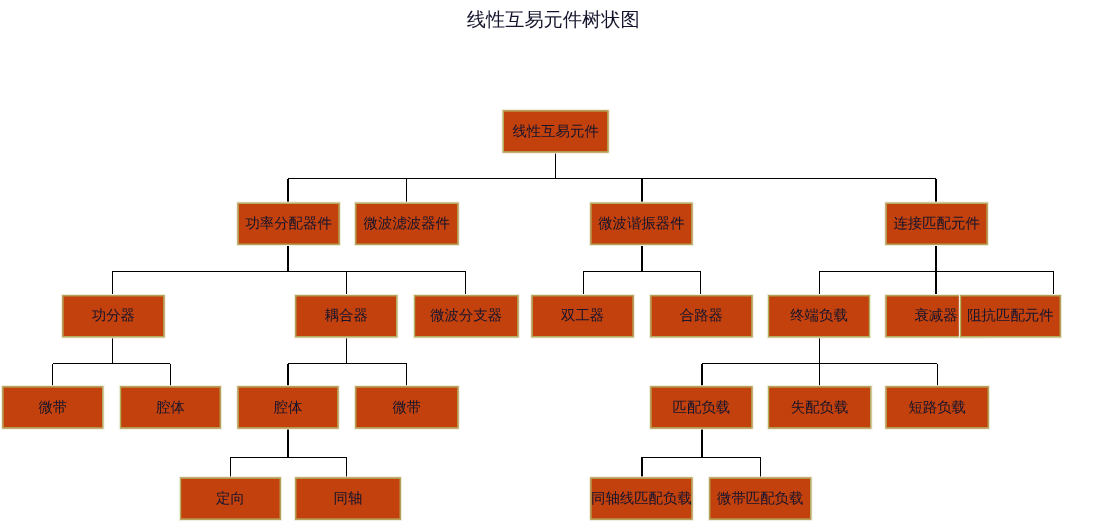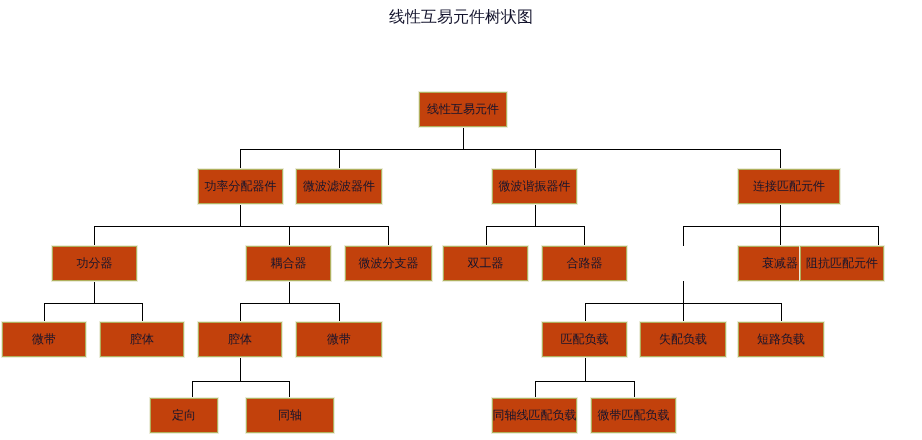--- a/index.html
+++ b/index.html
@@ -65,36 +65,37 @@
 
       <path d="M585,357 V381 M535,381 H634 M535,381 V398 M634,381 V398"></path>
     </g>
   </svg>
 
   <div class="node" style="left:419px;top:92px;width:88px">线性互易元件</div>
 
   <div class="node" style="left:198px;top:169px;width:85px">功率分配器件</div>
   <div class="node" style="left:296px;top:169px;width:86px">微波滤波器件</div>
   <div class="node" style="left:492px;top:169px;width:85px">微波谐振器件</div>
-  <div class="node" style="left:738px;top:169px;width:102px">连接匹配元件</div>
+  <div class="node" style="left:738px;top:169px;width:85px">连接匹配元件</div>
 
   <div class="node" style="left:52px;top:246px;width:85px">功分器</div>
   <div class="node" style="left:246px;top:246px;width:85px">耦合器</div>
   <div class="node" style="left:345px;top:246px;width:87px">微波分支器</div>
   <div class="node" style="left:443px;top:246px;width:85px">双工器</div>
   <div class="node" style="left:542px;top:246px;width:85px">合路器</div>
+  <div class="node" style="left:640px;top:246px;width:85px">终端负载</div>
   <div class="node" style="left:738px;top:246px;width:84px">衰减器</div>
   <div class="node" style="left:800px;top:246px;width:84px">阻抗匹配元件</div>
 
   <div class="node" style="left:2px;top:322px;width:84px">微带</div>
   <div class="node" style="left:100px;top:322px;width:84px">腔体</div>
   <div class="node" style="left:198px;top:322px;width:84px">腔体</div>
   <div class="node" style="left:296px;top:322px;width:86px">微带</div>
   <div class="node" style="left:542px;top:322px;width:85px">匹配负载</div>
   <div class="node" style="left:640px;top:322px;width:86px">失配负载</div>
   <div class="node" style="left:738px;top:322px;width:86px">短路负载</div>
 
-  <div class="node" style="left:150px;top:398px;width:68px">定向</div>
+  <div class="node" style="left:150px;top:398px;width:84px">定向</div>
   <div class="node" style="left:246px;top:398px;width:88px">同轴</div>
   <div class="node" style="left:492px;top:398px;width:85px">同轴线匹配负载</div>
   <div class="node" style="left:591px;top:398px;width:85px">微带匹配负载</div>
 
 </div>
 
 </body></html>

